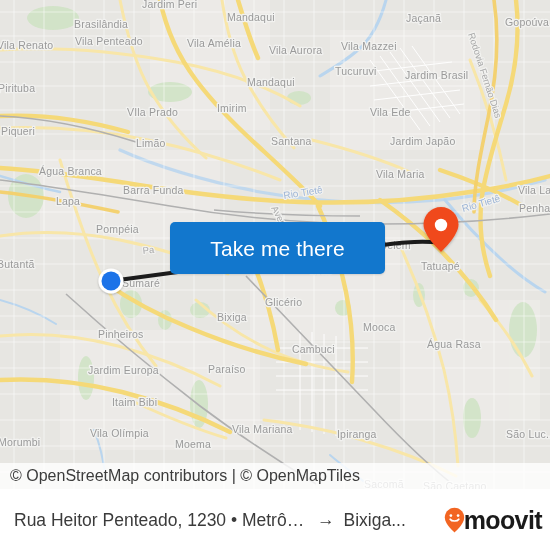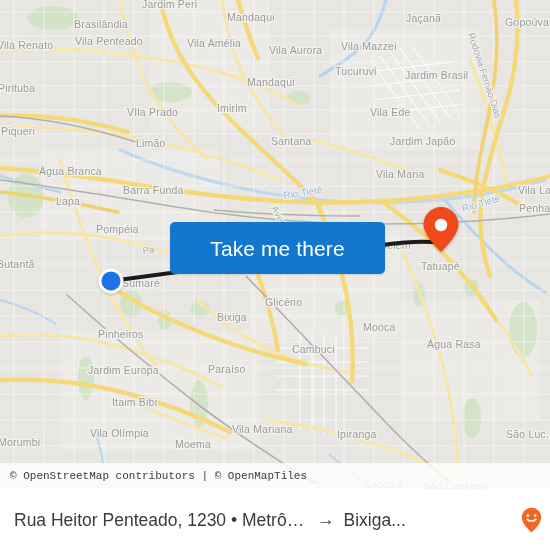--- a/index.html
+++ b/index.html
@@ -74,23 +74,23 @@
     width: 550px;
     height: 26px;
     display: flex;
     align-items: center;
     background: rgba(255,255,255,0.80);
     box-sizing: border-box;
     padding-left: 10px;
     z-index: 30;
   }
   #attribution .attr-text {
-    font-size: 11px;
+    font-size: 16px;
     color: #3c3c3c;
-    font-family: Liberation Mono, monospace;
+    font-family: Liberation Sans, sans-serif;
     white-space: nowrap;
   }
 
   
   #cta-button {
     position: absolute;
     left: 170px;
     top: 222px;
     width: 215px;
     height: 52px;
@@ -391,16 +391,17 @@
       <span class="trip-arrow">→</span>
       <span class="trip-dest">Bixiga...</span>
     </div>
     <div id="moovit-logo">
       <svg width="21" height="26" viewBox="0 0 21 26">
         <path d="M10.5 0.8 C 5.1 0.8, 0.8 5.1, 0.8 10.5 C 0.8 17.6, 10.5 25.4, 10.5 25.4 C 10.5 25.4, 20.2 17.6, 20.2 10.5 C 20.2 5.1, 15.9 0.8, 10.5 0.8 Z" fill="#F26522"></path>
         <circle cx="6.9" cy="8.6" r="1.35" fill="#ffffff"></circle>
         <circle cx="14.1" cy="8.6" r="1.35" fill="#ffffff"></circle>
         <path d="M6.2 12.2 C 7.6 14.6, 13.4 14.6, 14.8 12.2" stroke="#ffffff" stroke-width="1.7" fill="none" stroke-linecap="round"></path>
       </svg>
+      <span class="logo-word">moovit</span>
     </div>
   </div>
 
 </div>
 
 </body></html>

